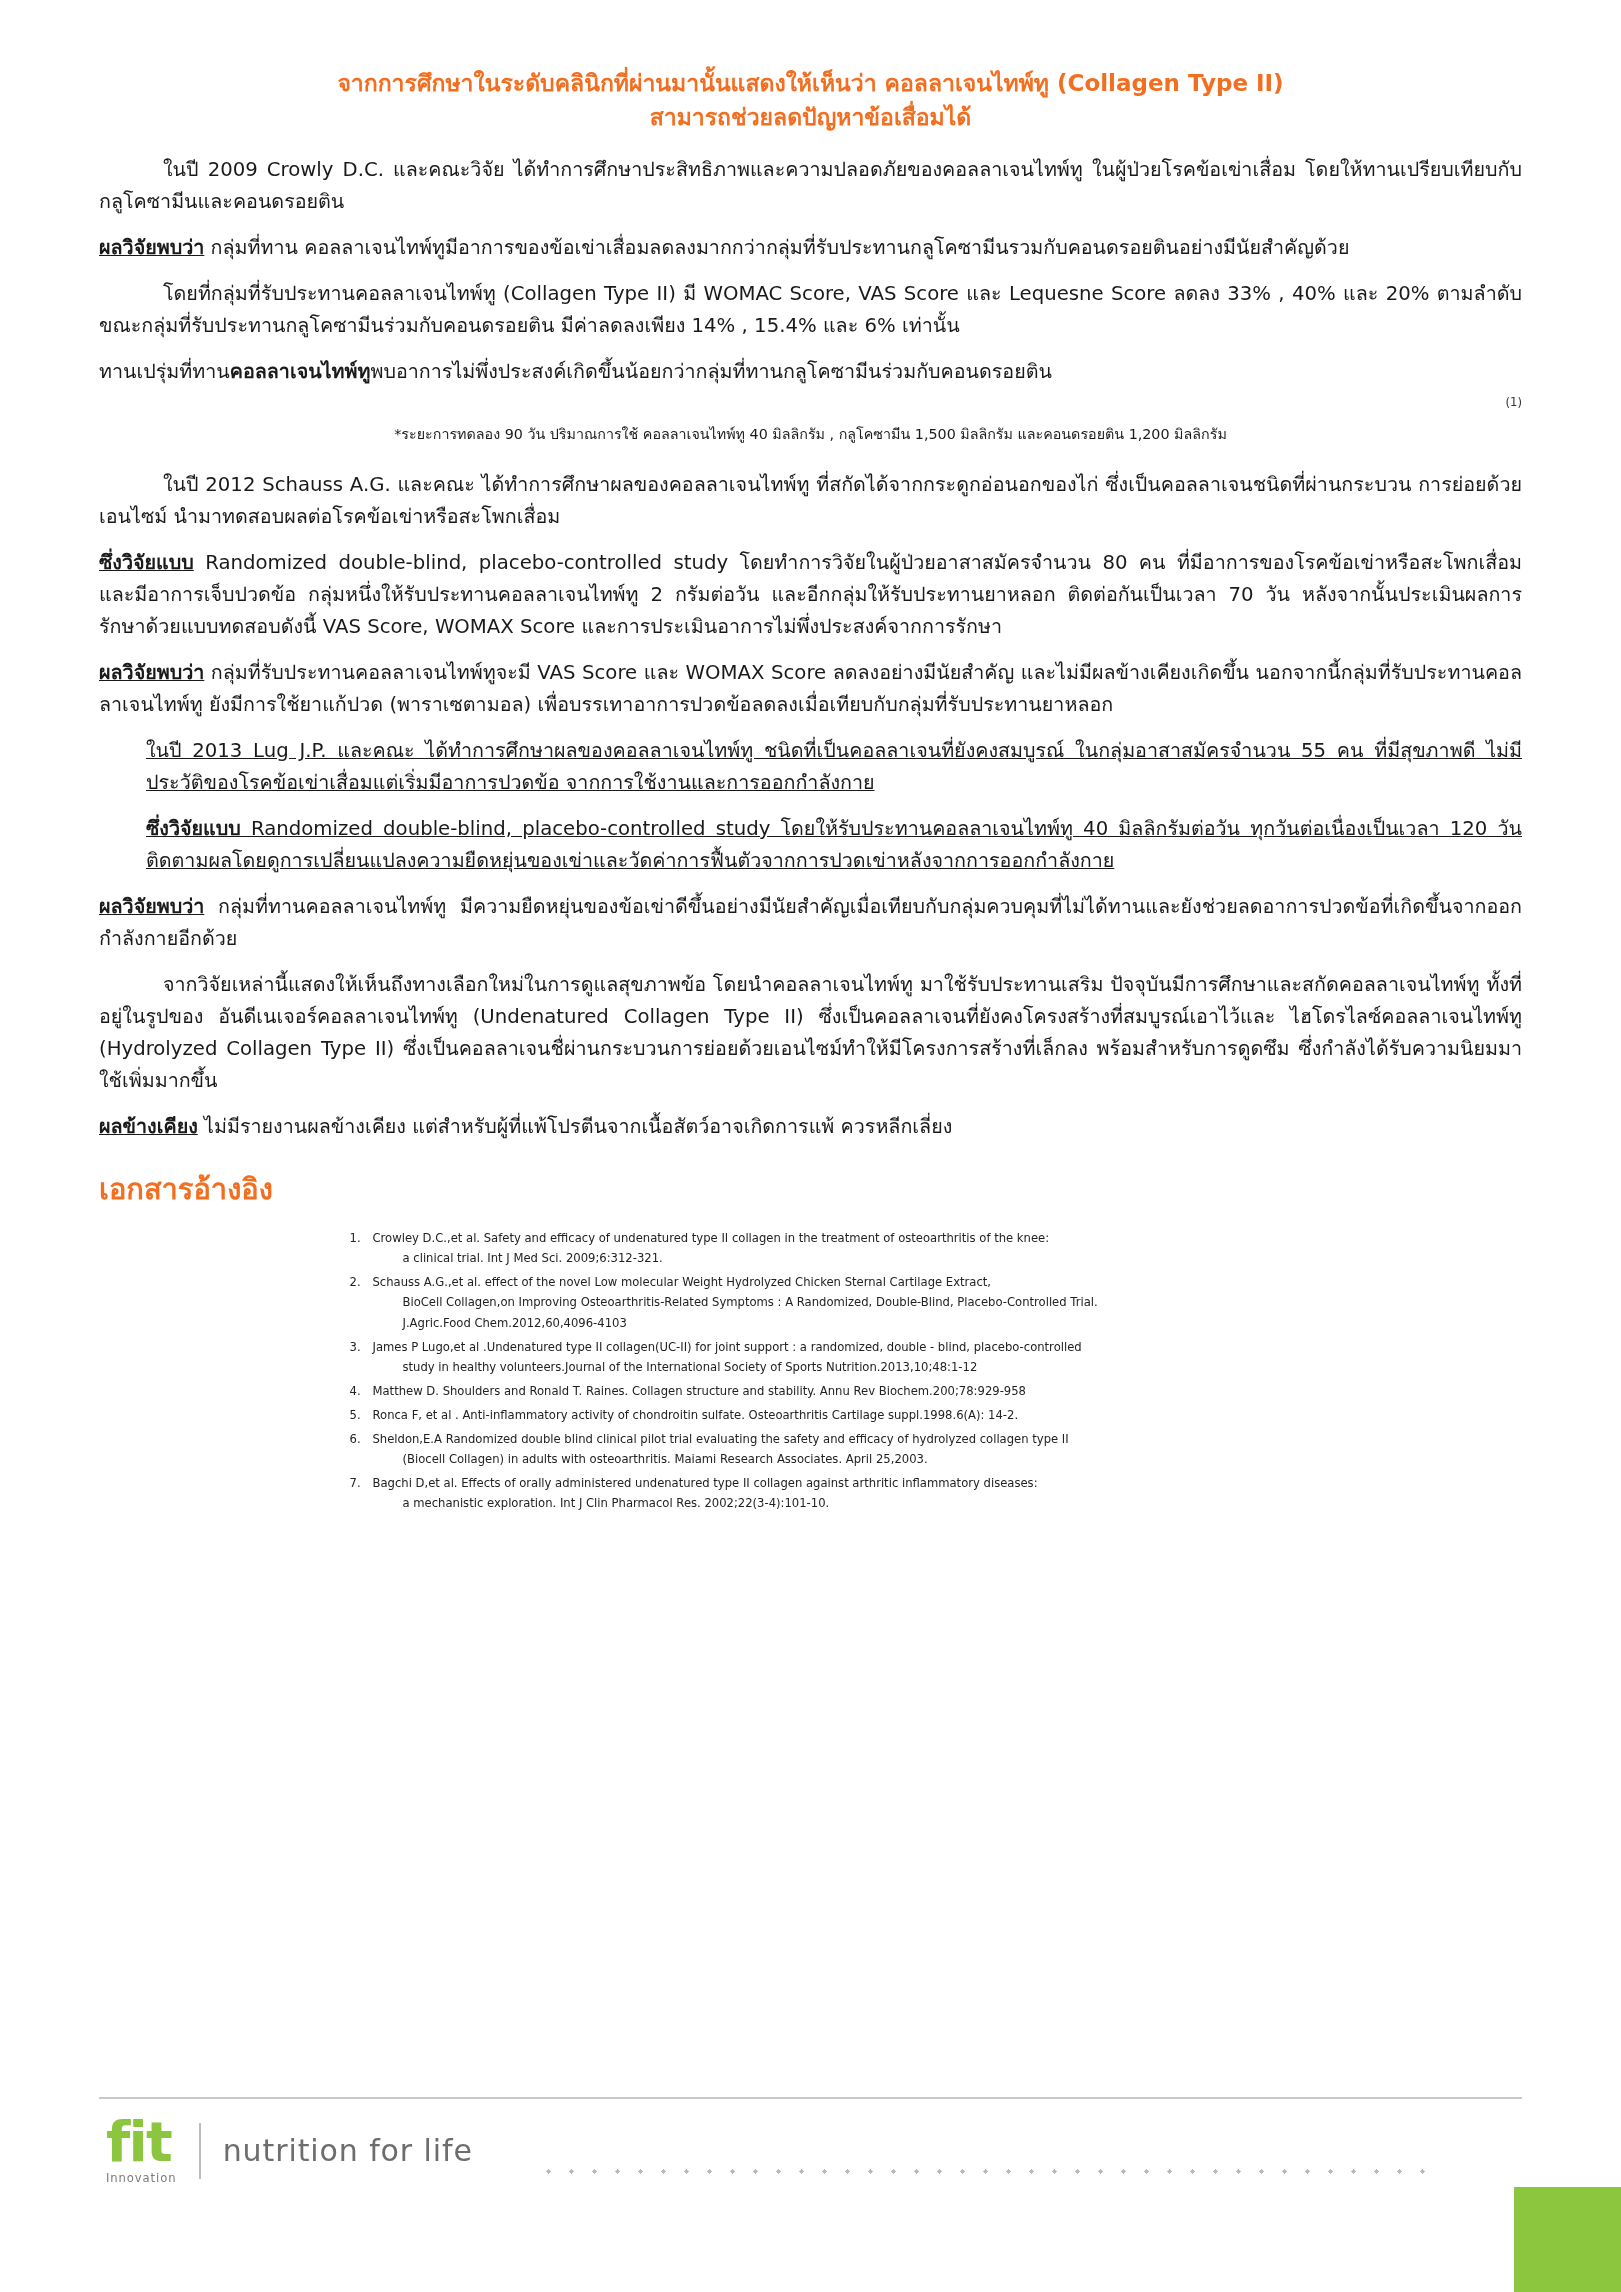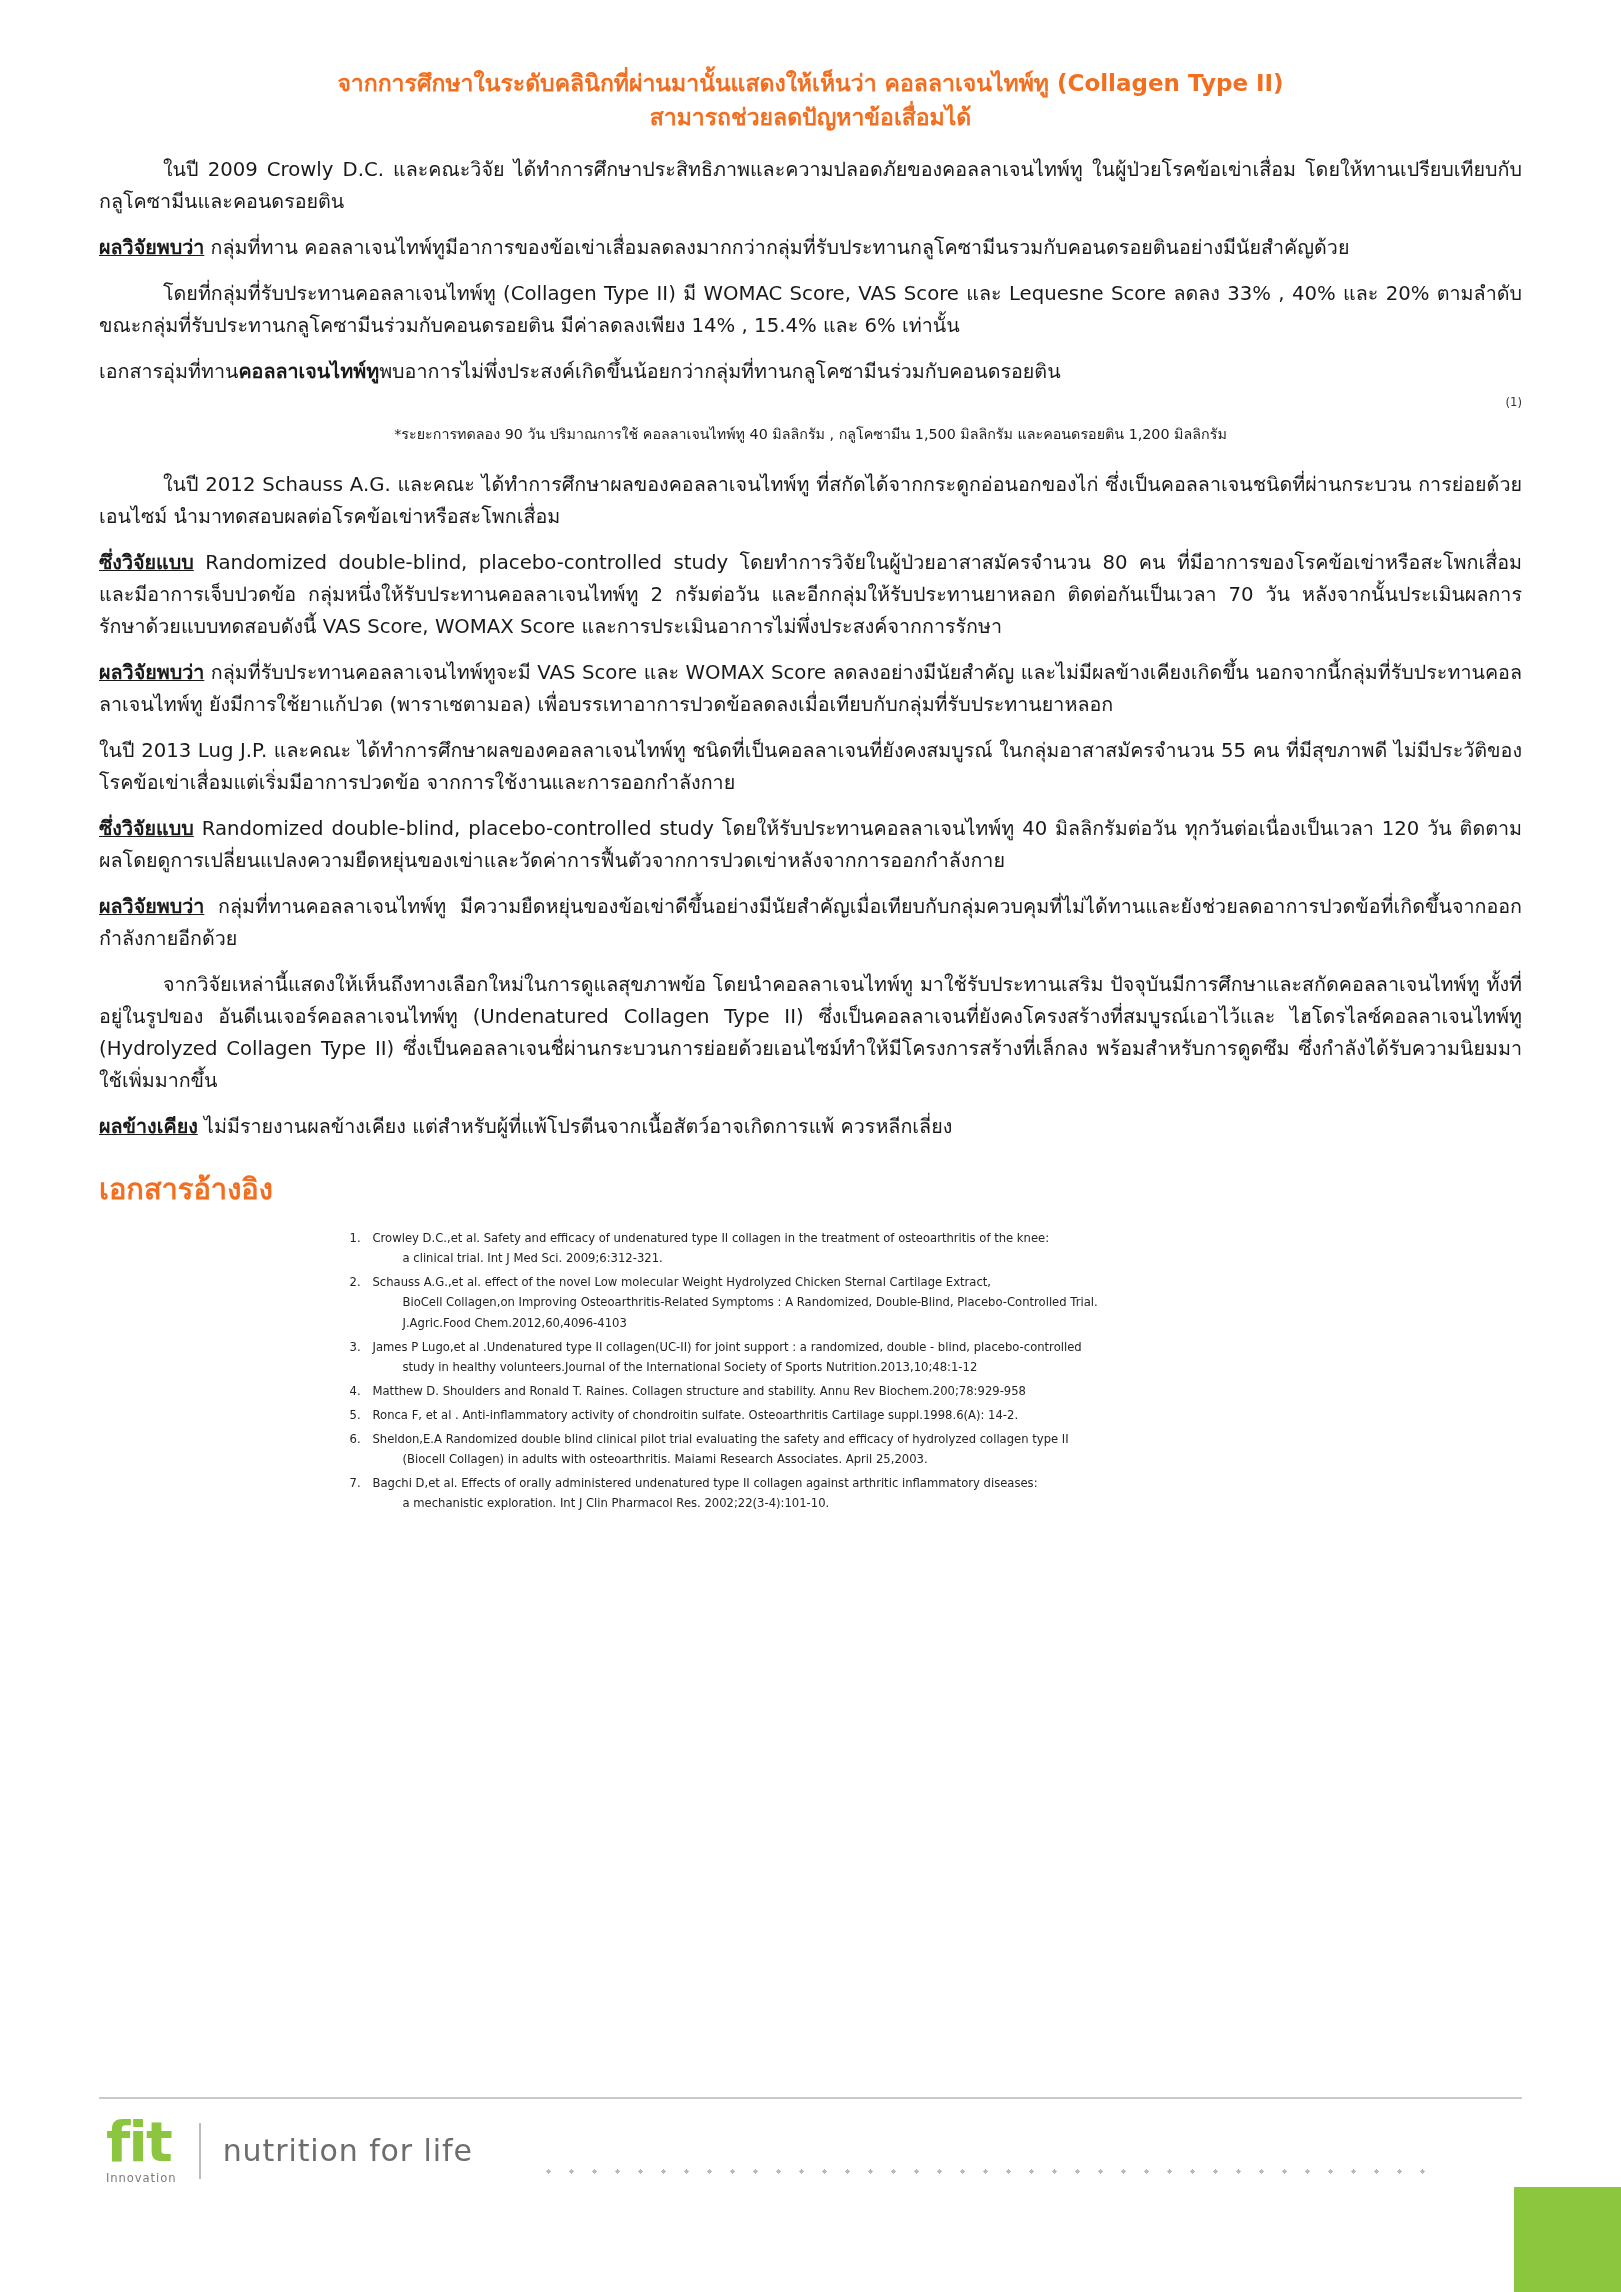--- a/index.html
+++ b/index.html
@@ -55,20 +55,22 @@
     color: #333;
     margin: -7.2px 0 1.8px 0;
   }
   .footnote {
     text-align: center;
     font-size: 14.3px;
     margin: 15px 0 23px 0;
     line-height: 1.5;
   }
   .block-indent-2 {
+    margin-left: 47px;
+    text-decoration: underline;
   }
   .ref-title {
     color: #f26f21;
     font-weight: bold;
     font-size: 29px;
     margin: 23px 0 12.5px 0;
   }
   ol.refs {
     list-style: none;
     counter-reset: refcnt;
@@ -172,21 +174,21 @@
     <span class="line">จากการศึกษาในระดับคลินิกที่ผ่านมานั้นแสดงให้เห็นว่า คอลลาเจนไทพ์ทู (Collagen Type II)</span>
     <span class="line">สามารถช่วยลดปัญหาข้อเสื่อมได้</span>
   </div>
 
   <p class="indent">ในปี 2009 Crowly D.C. และคณะวิจัย ได้ทำการศึกษาประสิทธิภาพและความปลอดภัยของคอลลาเจนไทพ์ทู ในผู้ป่วยโรคข้อเข่าเสื่อม โดยให้ทานเปรียบเทียบกับ กลูโคซามีนและคอนดรอยติน</p>
 
   <p><span class="u">ผลวิจัยพบว่า</span><span> กลุ่มที่ทาน คอลลาเจนไทพ์ทูมีอาการของข้อเข่าเสื่อมลดลงมากกว่ากลุ่มที่รับประทานกลูโคซามีนรวมกับคอนดรอยตินอย่างมีนัยสำคัญด้วย</span></p>
 
   <p class="indent">โดยที่กลุ่มที่รับประทานคอลลาเจนไทพ์ทู (Collagen Type II) มี WOMAC Score, VAS Score และ  Lequesne Score ลดลง  33% , 40% และ 20% ตามลำดับ ขณะกลุ่มที่รับประทานกลูโคซามีนร่วมกับคอนดรอยติน มีค่าลดลงเพียง 14% , 15.4% และ 6% เท่านั้น</p>
 
-  <p><span>เอกสารอุ่มที่ทาน</span><span class="b">คอลลาเจนไทพ์ทู</span><span>พบอาการไม่พึ่งประสงค์เกิดขึ้นน้อยกว่ากลุ่มที่ทานกลูโคซามีนร่วมกับคอนดรอยติน</span></p>
+  <p><span>ทานเปรุ่มที่ทาน</span><span class="b">คอลลาเจนไทพ์ทู</span><span>พบอาการไม่พึ่งประสงค์เกิดขึ้นน้อยกว่ากลุ่มที่ทานกลูโคซามีนร่วมกับคอนดรอยติน</span></p>
 
   <div class="sup-note">(1)</div>
 
   <div class="footnote">*ระยะการทดลอง 90 วัน ปริมาณการใช้ คอลลาเจนไทพ์ทู 40 มิลลิกรัม , กลูโคซามีน 1,500 มิลลิกรัม และคอนดรอยติน 1,200 มิลลิกรัม</div>
 
   <p class="indent">ในปี 2012  Schauss A.G. และคณะ ได้ทำการศึกษาผลของคอลลาเจนไทพ์ทู ที่สกัดได้จากกระดูกอ่อนอกของไก่ ซึ่งเป็นคอลลาเจนชนิดที่ผ่านกระบวน การย่อยด้วยเอนไซม์ นำมาทดสอบผลต่อโรคข้อเข่าหรือสะโพกเสื่อม</p>
 
   <p><span class="u">ซึ่งวิจัยแบบ</span><span> Randomized double-blind, placebo-controlled study โดยทำการวิจัยในผู้ป่วยอาสาสมัครจำนวน 80 คน ที่มีอาการของโรคข้อเข่าหรือสะโพกเสื่อม และมีอาการเจ็บปวดข้อ กลุ่มหนึ่งให้รับประทานคอลลาเจนไทพ์ทู 2 กรัมต่อวัน และอีกกลุ่มให้รับประทานยาหลอก ติดต่อกันเป็นเวลา 70 วัน หลังจากนั้นประเมินผลการรักษาด้วยแบบทดสอบดังนี้ VAS Score, WOMAX Score และการประเมินอาการไม่พึ่งประสงค์จากการรักษา</span></p>
 
   <p><span class="u">ผลวิจัยพบว่า</span><span> กลุ่มที่รับประทานคอลลาเจนไทพ์ทูจะมี VAS  Score  และ WOMAX  Score ลดลงอย่างมีนัยสำคัญ และไม่มีผลข้างเคียงเกิดขึ้น นอกจากนี้กลุ่มที่รับประทานคอลลาเจนไทพ์ทู ยังมีการใช้ยาแก้ปวด (พาราเซตามอล) เพื่อบรรเทาอาการปวดข้อลดลงเมื่อเทียบกับกลุ่มที่รับประทานยาหลอก</span></p>

